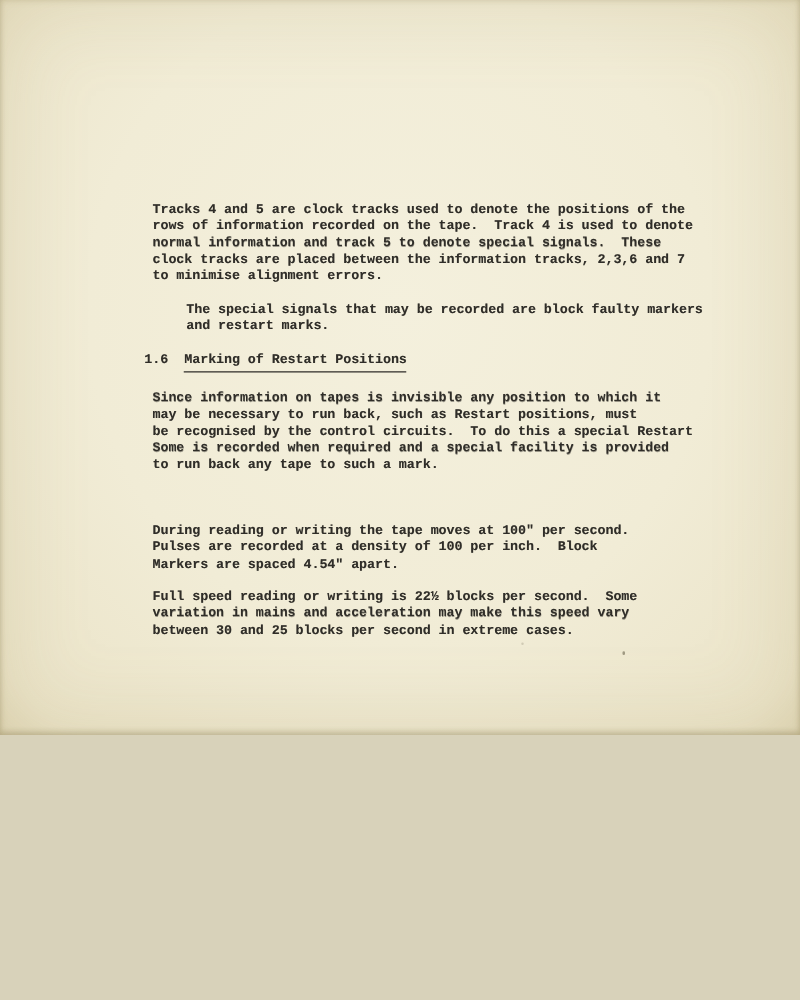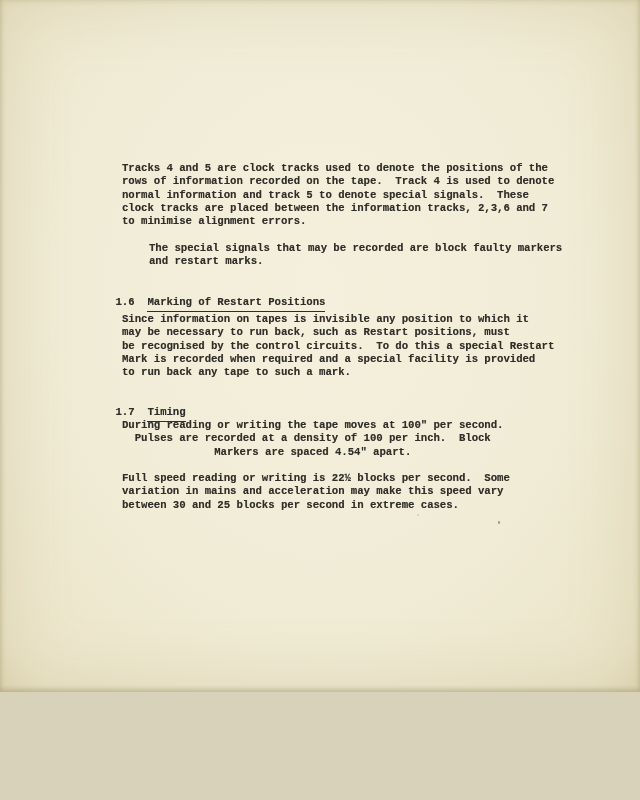--- a/index.html
+++ b/index.html
@@ -1,21 +1,21 @@
 <!DOCTYPE html>
 <html><head>
 <meta charset="utf-8">
 <style>
   * { margin: 0; padding: 0; box-sizing: border-box; }
   body { width: 640px; height: 800px; background: #d8d2ba; }
 
   .scan {
     position: relative;
     width: 640px;
-    height: 692px;
+    height: 588px;
     overflow: hidden;
     background: radial-gradient(ellipse at 50% 42%, #f4f0dd 0%, #f1ecd6 55%, #ebe4c9 92%, #e5ddbf 100%);
     font-family: "Liberation Mono", "DejaVu Sans Mono", monospace;
     font-size: 10.6px;
     line-height: 13.33px;
     font-weight: bold;
     color: #2f2d28;
     text-shadow: 0.2px 0.2px 0.4px rgba(47,45,40,0.45);
   }
   
@@ -41,24 +41,24 @@
   .sec-num { display: inline-block; width: 32px; }
   .sec-title {
     display: inline-block;
     border-bottom: 1.2px solid currentColor;
     padding-bottom: 1px;
   }
 
   
   .p-intro1 { left: 122px; top: 162px; }
   .p-intro2 { left: 122px; top: 242px; margin-left: 27px; }
-  .h-16     { left: 90px;  top: 283px; }
+  .h-16     { left: 90px;  top: 269px; }
   .p-16     { left: 122px; top: 313px; }
   .h-17     { left: 90px;  top: 393px; }
-  .p-17a    { left: 122px; top: 419px; text-align: center; }
+  .p-17a    { left: 122px; top: 419px; }
   .p-17b    { left: 122px; top: 472px; }
   .h-18     { left: 90px;  top: 525px; }
   .p-18     { left: 122px; top: 552px; }
 
   .speck {
     position: absolute;
     background: rgba(95,90,68,0.55);
     border-radius: 1px;
   }
   .speck-1 { left: 498px; top: 521px; width: 2px; height: 3px; }
@@ -78,26 +78,23 @@
   <p class="para p-intro2">The special signals that may be recorded are block faulty markers
 and restart marks.</p>
 
   <div class="section-heading h-16">
     <span class="sec-num">1.6</span><span class="sec-title">Marking of Restart Positions</span>
   </div>
 
   <p class="para p-16">Since information on tapes is invisible any position to which it
 may be necessary to run back, such as Restart positions, must
 be recognised by the control circuits.  To do this a special Restart
-Mark is recorded when required and a special facility is provided
+Some is recorded when required and a special facility is provided
 to run back any tape to such a mark.</p>
 
-  <div class="section-heading h-17">
-    <span class="sec-num">1.7</span><span class="sec-title">Timing</span>
-  </div>
 
   <p class="para p-17a">During reading or writing the tape moves at 100" per second.
 Pulses are recorded at a density of 100 per inch.  Block
 Markers are spaced 4.54" apart.</p>
 
   <p class="para p-17b">Full speed reading or writing is 22½ blocks per second.  Some
 variation in mains and acceleration may make this speed vary
 between 30 and 25 blocks per second in extreme cases.</p>
 
 

